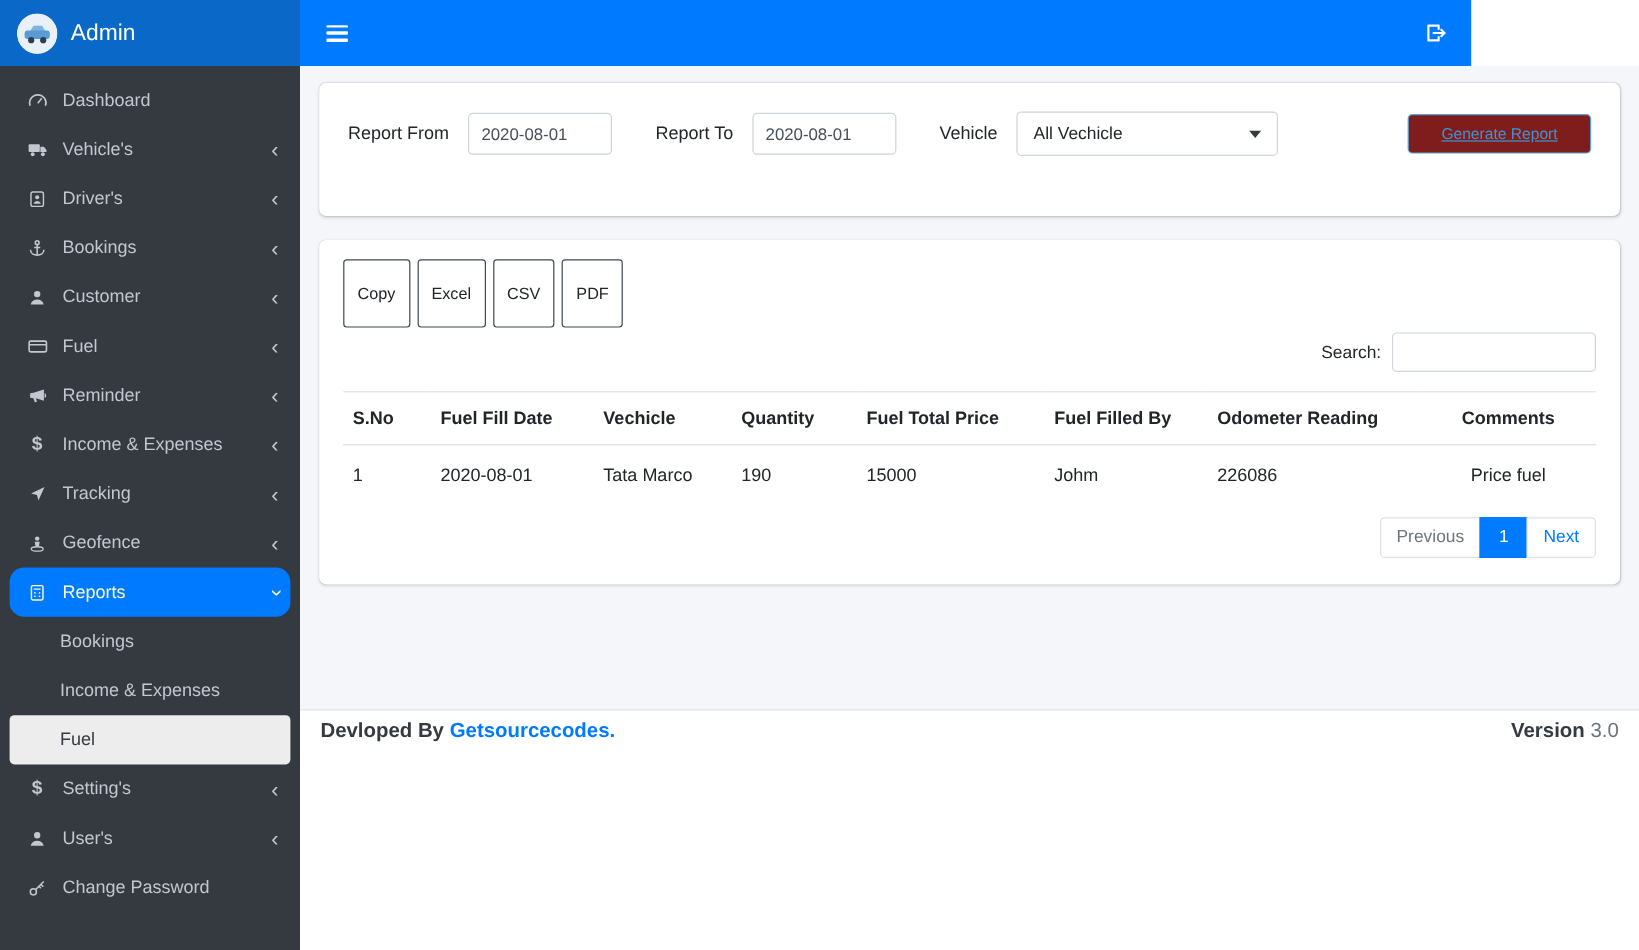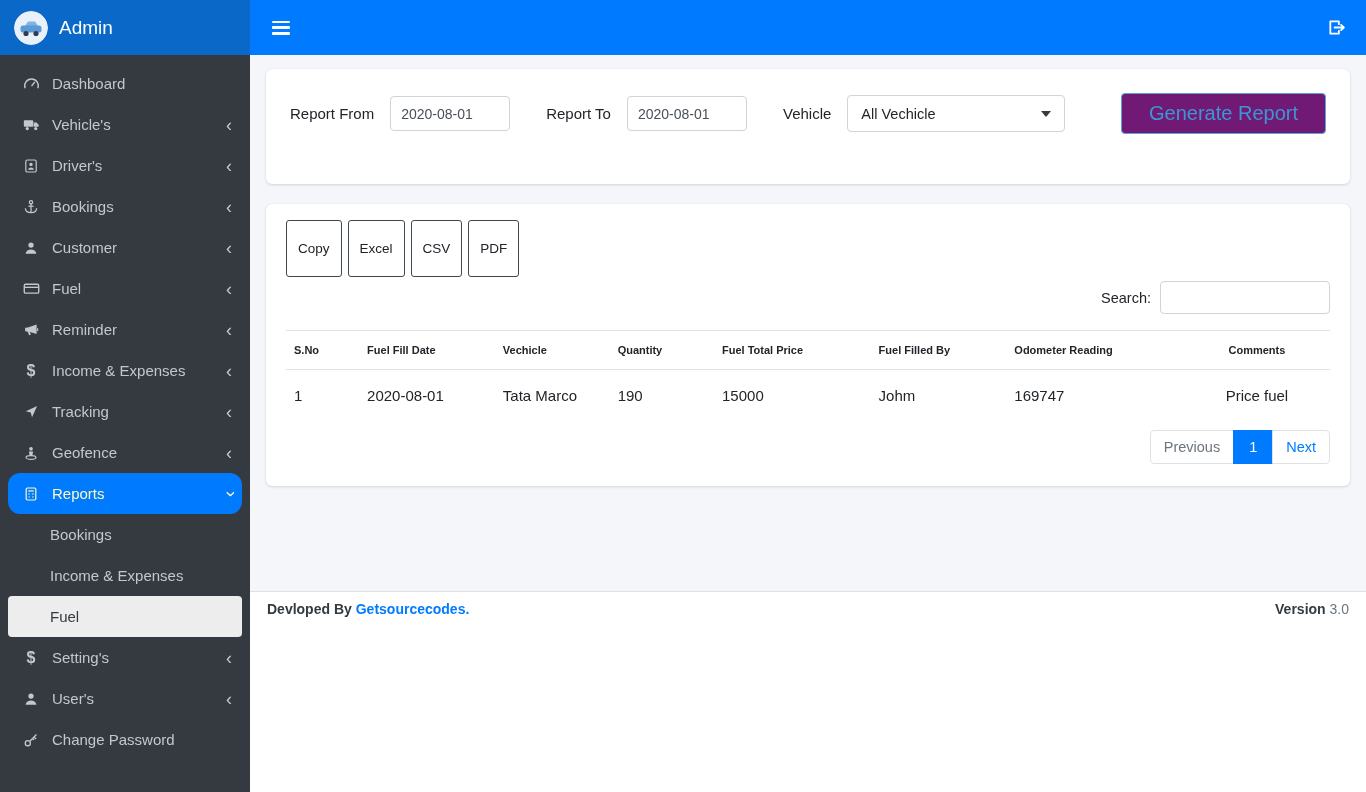--- a/index.html
+++ b/index.html
@@ -1,19 +1,19 @@
 <!DOCTYPE html>
 <html><head>
 <meta charset="utf-8">
 <style>
   * { box-sizing: border-box; margin: 0; padding: 0; }
   html,body { width:1366px; height:792px; overflow:hidden; font-family:"Liberation Sans", sans-serif; background:#fff; }
 
   
-  .topbar { position:absolute; top:0; left:0; width:1366px; height:55px; display:flex; z-index:20; }
+  .topbar { position:absolute; top:0; left:0; width:1226px; height:55px; display:flex; z-index:20; }
   .brand { width:250px; background:#0a68c9; display:flex; align-items:center; padding-left:14px; gap:11px; color:#fff; font-size:19px; }
   .brand-logo { width:34px; height:34px; border-radius:50%; overflow:hidden; flex:0 0 auto; }
   .topbar-rest { flex:1; background:#007bff; display:flex; align-items:center; justify-content:space-between; padding:0 20px 0 22px; color:#fff; }
   .hamburger { width:18px; height:14px; display:flex; flex-direction:column; justify-content:space-between; cursor:pointer; }
   .hamburger span { display:block; height:2.5px; background:#fff; border-radius:1px; }
   .logout-btn { cursor:pointer; display:flex; align-items:center; }
 
   
   .sidebar { position:absolute; top:55px; left:0; width:250px; height:737px; background:#343a40; padding-top:8px; }
   .nav-item { height:41px; display:flex; align-items:center; margin:0 8px; padding:0 10px; color:#c2c7d0; font-size:15px; border-radius:4px; cursor:pointer; }
@@ -21,50 +21,50 @@
   .nav-icon { width:26px; margin-right:8px; display:flex; justify-content:center; align-items:center; }
   .nav-icon .dollar { font-weight:bold; font-size:16px; }
   .nav-chevron { margin-left:auto; font-size:18px; line-height:1; }
   .nav-chevron.down { transform:rotate(-90deg); }
   .sub-item { height:41px; display:flex; align-items:center; margin:0 8px; padding:0 10px 0 42px; color:#c2c7d0; font-size:15px; border-radius:4px; cursor:pointer; }
   .sub-item.active { background:#ededed; color:#343a40; }
 
   
   .content { position:absolute; top:55px; left:250px; width:1116px; height:737px; display:flex; flex-direction:column; }
   .page-area { background:#f4f6f9; height:536px; padding:14px 16px 0; }
-  .footer { height:35px; background:#fff; border-top:1px solid #dee2e6; display:flex; align-items:center; justify-content:space-between; padding:0 17px; font-size:14px; color:#343a40; }
+  .footer { height:35px; background:#fff; border-top:1px solid #dee2e6; display:flex; align-items:center; justify-content:space-between; padding:0 17px; font-size:17px; color:#343a40; }
   .below { flex:1; background:#fff; }
 
   .page-head { display:flex; justify-content:space-between; align-items:center; padding:10px 2px 16px; }
   .page-title { font-size:28px; font-weight:500; color:#37424a; }
   .breadcrumb { font-size:14.5px; }
   .crumb-link { color:#007bff; cursor:pointer; text-decoration:none; }
   .crumb-sep { color:#6c757d; margin:0 7px; }
   .crumb-current { color:#6c757d; }
 
   .card { background:#fff; border-radius:6px; box-shadow:0 1px 3px rgba(0,0,0,.13), 0 0 1px rgba(0,0,0,.1); }
 
   
   .filter-card { padding:24px 24px 50px; display:flex; align-items:center; margin-bottom:20px; }
   .filter-label { font-weight:normal; font-size:15px; color:#212529; margin-right:16px; white-space:nowrap; }
   .text-input { width:120px; height:35px; border:1px solid #ced4da; border-radius:4px; padding:0 10px; font-size:14px; color:#495057; font-family:inherit; background:#fff; }
   .gap { margin-right:36px; }
   .select-box { width:218px; height:37px; border:1px solid #ced4da; border-radius:4px; display:flex; align-items:center; justify-content:space-between; padding:0 13px; font-size:14.5px; color:#212529; background:#fff; cursor:pointer;gap:16px; }
   .caret { width:0; height:0; border-left:5px solid transparent; border-right:5px solid transparent; border-top:6px solid #343a40; }
-  .generate-btn { margin-left:auto; border:1px solid #58a5d8; color:#3d96d2; background:#701a75; padding:8px 27px; font-size:20px; border-radius:4px; cursor:pointer; font-family:inherit; }
+  .generate-btn { margin-left:auto; border:1px solid #58a5d8; color:#3d96d2; background:#7f1d1d; padding:8px 27px; font-size:13px; border-radius:4px; cursor:pointer; font-family:inherit;text-decoration:underline; }
 
   
   .table-card { padding:16px 20px 22px; }
   .export-row { display:flex; gap:6px; }
   .export-btn { border:1px solid #3f4850; background:#fff; color:#212529; font-size:13.5px; padding:20px 11px; border-radius:3px; cursor:pointer; font-family:inherit; }
   .search-row { display:flex; justify-content:flex-end; align-items:center; gap:9px; margin-top:4px; font-size:14.5px; color:#212529; }
   .search-input { width:170px; height:33px; border:1px solid #ced4da; border-radius:4px; padding:0 8px; font-family:inherit; }
 
   table { width:100%; border-collapse:collapse; margin-top:16px; font-size:15px; color:#212529; }
-  th { text-align:left; padding:13px 8px; border-top:1px solid #dee2e6; border-bottom:1px solid #dee2e6; font-size:11px; cursor:pointer; }
+  th { text-align:left; padding:13px 8px; border-top:1px solid #dee2e6; border-bottom:1px solid #dee2e6; font-size:15px; cursor:pointer; }
   td { text-align:left; padding:17px 8px 24px; }
   th.center, td.center { text-align:center; }
 
   .pagination { display:flex; justify-content:flex-end; margin-top:2px; }
   .page-btn { border:1px solid #dee2e6; background:#fff; padding:8px 13px; font-size:14.5px; cursor:pointer; font-family:inherit; }
   .page-btn.prev { color:#6c757d; border-radius:4px 0 0 4px; }
   .page-btn.cur { background:#007bff; border-color:#007bff; color:#fff; margin-left:-1px; min-width:40px; text-align:center; }
   .page-btn.next { color:#007bff; border-radius:0 4px 4px 0; margin-left:-1px;text-align:center; }
 
   .footer-left b, .footer-right b { font-weight:bold; }
@@ -331,21 +331,21 @@
           </tr>
         </thead>
         <tbody>
           <tr>
             <td>1</td>
             <td>2020-08-01</td>
             <td>Tata Marco</td>
             <td>190</td>
             <td>15000</td>
             <td>Johm</td>
-            <td>169747</td>
+            <td>226086</td>
             <td class="center">Price fuel</td>
           </tr>
         </tbody>
       </table>
 
       <div class="pagination">
         <button class="page-btn prev">Previous</button>
         <button class="page-btn cur">1</button>
         <button class="page-btn next">Next</button>
       </div>

